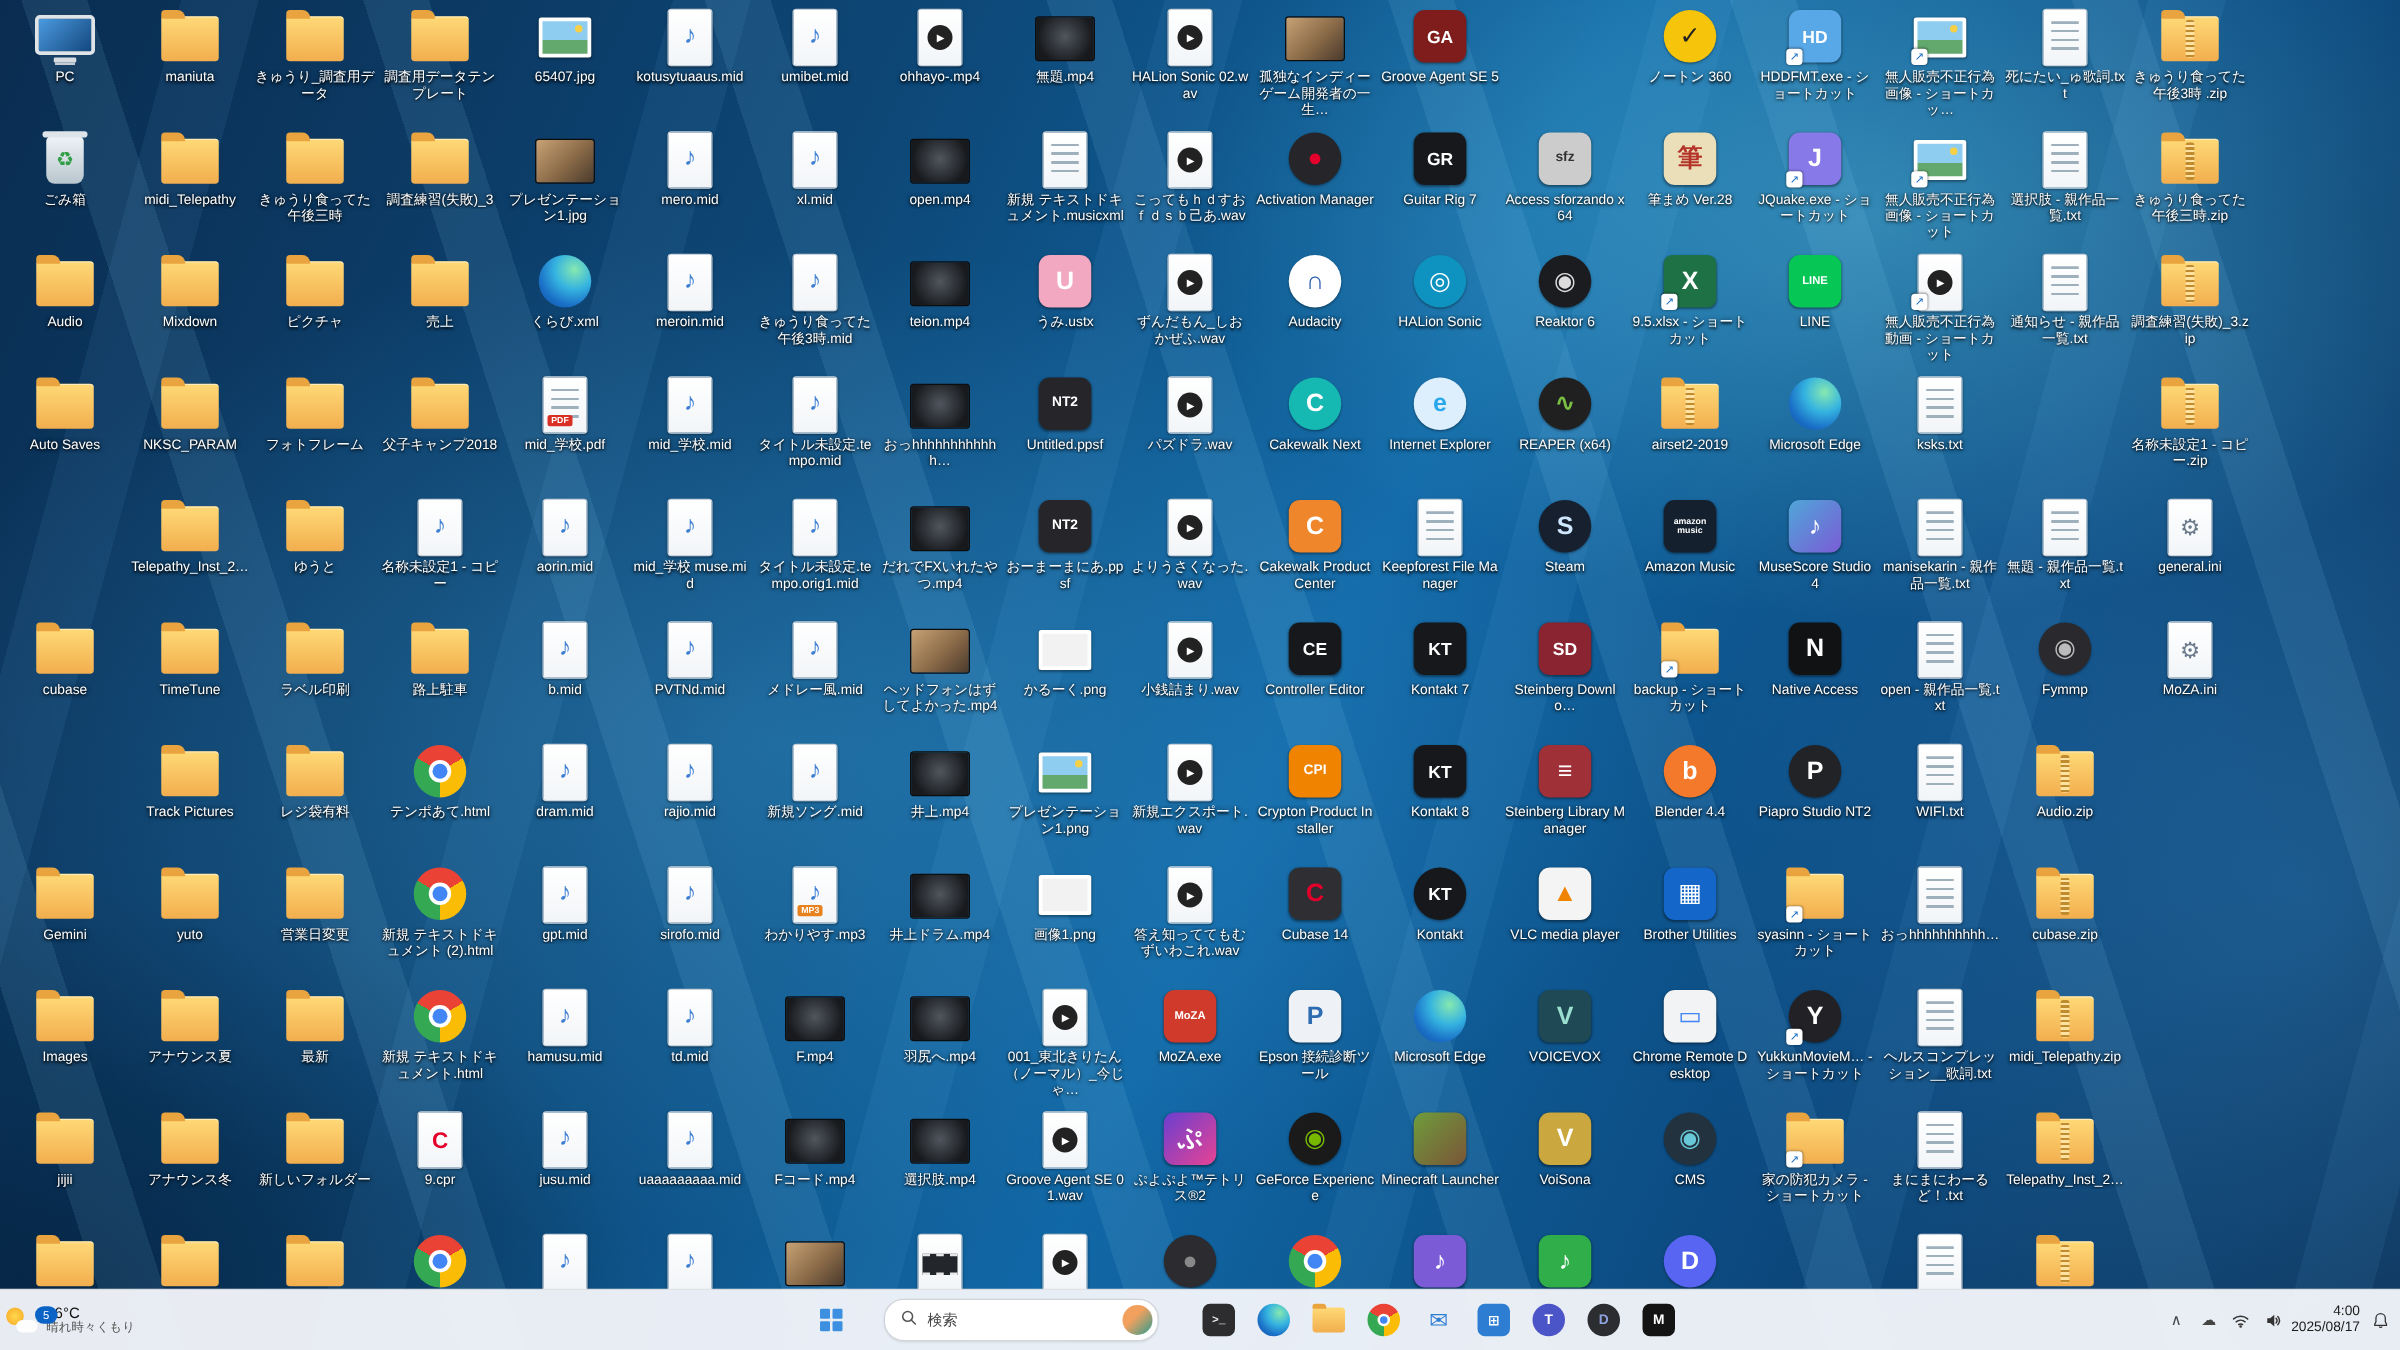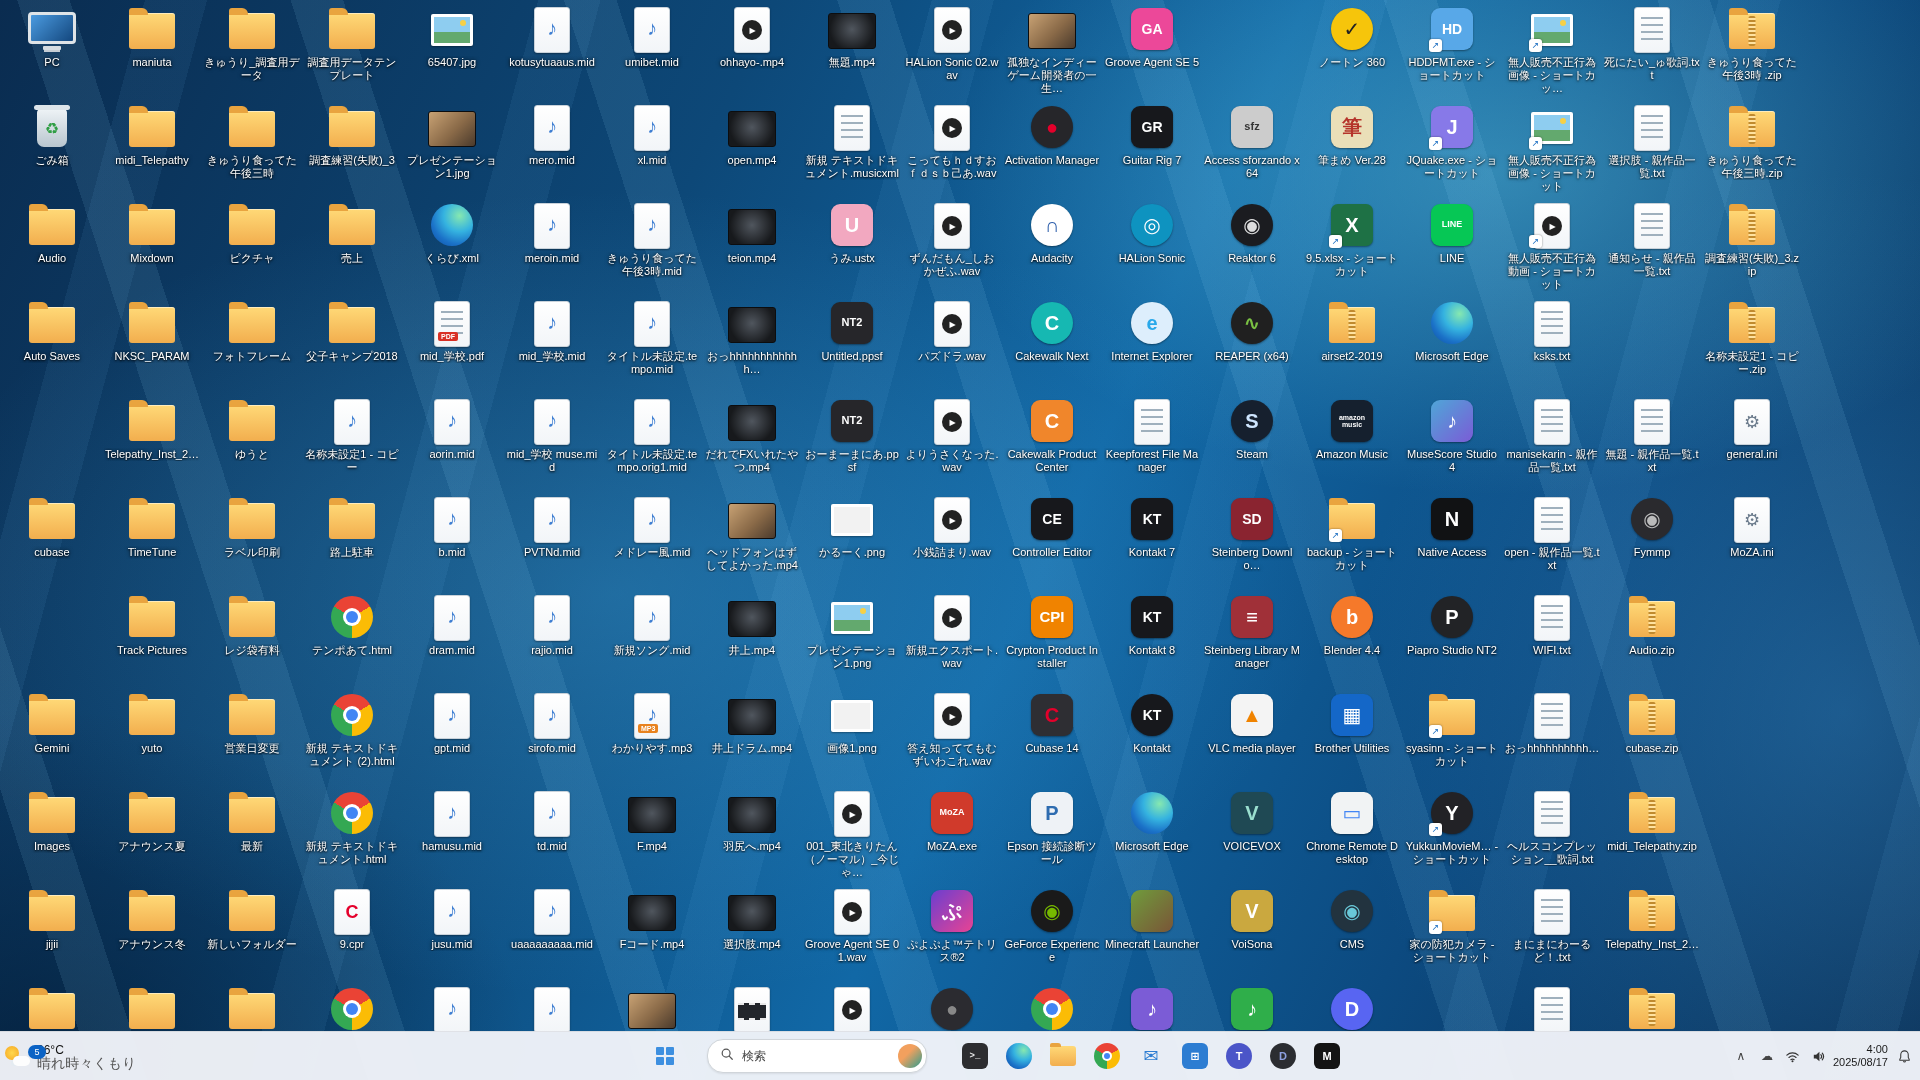--- a/index.html
+++ b/index.html
@@ -71,21 +71,21 @@
   #taskbar button{border:0;background:transparent;padding:0;cursor:pointer;font-family:inherit;}
   .tb-left{position:absolute;left:4px;top:0;bottom:0;display:flex;align-items:center;}
   .weather{display:flex;align-items:center;gap:7px;padding:3px 10px;border-radius:5px;position:relative;}
   .w-icon{width:26px;height:22px;position:relative;display:block;}
   .w-icon::before{content:"";position:absolute;left:1px;top:1px;width:14px;height:14px;border-radius:50%;background:radial-gradient(circle,#ffd84d,#f6a623);}
   .w-icon::after{content:"";position:absolute;right:0;bottom:1px;width:17px;height:10px;border-radius:6px;background:#fdfdfd;box-shadow:-4px 2px 0 -2px #e4ebf1;}
   .w-badge{position:absolute;top:2px;left:24px;min-width:14px;height:14px;border-radius:7px;background:#0b63c5;color:#fff;
     font-size:9px;line-height:14px;text-align:center;padding:0 2px;}
   .w-text{display:flex;flex-direction:column;align-items:flex-start;}
   .w-temp{font-size:12px;color:#111;line-height:14px;}
-  .w-cond{font-size:14px;color:#555;line-height:12px;}
+  .w-cond{font-size:10px;color:#555;line-height:12px;}
   .tb-center{position:absolute;left:645px;top:0;bottom:0;display:flex;align-items:center;gap:22px;}
   .start{width:40px;height:40px;border-radius:6px;display:flex;align-items:center;justify-content:center;}
   .win-logo{width:18px;height:18px;display:grid;grid-template-columns:1fr 1fr;gap:2px;}
   .win-logo i{background:#3d8fe0;border-radius:1px;}
   .search{height:32px;width:202px;border-radius:16px;background:#fff;border:1px solid #d0d5da;display:flex;align-items:center;
     gap:8px;padding:0 4px 0 12px;box-shadow:0 1px 2px rgba(0,0,0,.08);}
   .search-text{flex:1;font-size:12px;color:#444;}
   .bing-thumb{width:24px;height:24px;border-radius:50%;background:linear-gradient(135deg,#f2a05e 40%,#2a9d8f);display:block;}
   .tb-apps{display:flex;gap:8px;margin-left:8px;}
   .tb-app{width:36px;height:40px;display:flex;align-items:center;justify-content:center;border-radius:5px;}
@@ -184,21 +184,21 @@
       <div class="lbl">HALion Sonic 02.wav</div>
     </div>
     <div class="cell" title="孤独なインディーゲーム開発者の一生…" style="grid-row:1;grid-column:11">
       <div class="ic">
         <div class="ic-vid ph"></div>
       </div>
       <div class="lbl">孤独なインディーゲーム開発者の一生…</div>
     </div>
     <div class="cell" title="Groove Agent SE 5" style="grid-row:1;grid-column:12">
       <div class="ic">
-        <div class="ic-app" style="background:#ec4899;border-radius:9px">
+        <div class="ic-app" style="background:#7f1d1d;border-radius:9px">
           <span style="color:#fff;font-size:14px">GA</span>
         </div>
       </div>
       <div class="lbl">Groove Agent SE 5</div>
     </div>
     <div class="cell" title="ノートン 360" style="grid-row:1;grid-column:14">
       <div class="ic">
         <div class="ic-app" style="background:#f6c50b;border-radius:50%">
           <span style="color:#222222;font-size:20px">✓</span>
         </div>
@@ -971,21 +971,21 @@
           <span class="g-play">
             <i>▶</i>
           </span>
         </div>
       </div>
       <div class="lbl">新規エクスポート.wav</div>
     </div>
     <div class="cell" title="Crypton Product Installer" style="grid-row:7;grid-column:11">
       <div class="ic">
         <div class="ic-app" style="background:#f08300;border-radius:9px">
-          <span style="color:#fff;font-size:15px">CPI</span>
+          <span style="color:#fff;font-size:11px">CPI</span>
         </div>
       </div>
       <div class="lbl">Crypton Product Installer</div>
     </div>
     <div class="cell" title="Kontakt 8" style="grid-row:7;grid-column:12">
       <div class="ic">
         <div class="ic-app" style="background:#17181c;border-radius:9px">
           <span style="color:#fff;font-size:14px">KT</span>
         </div>
       </div>

